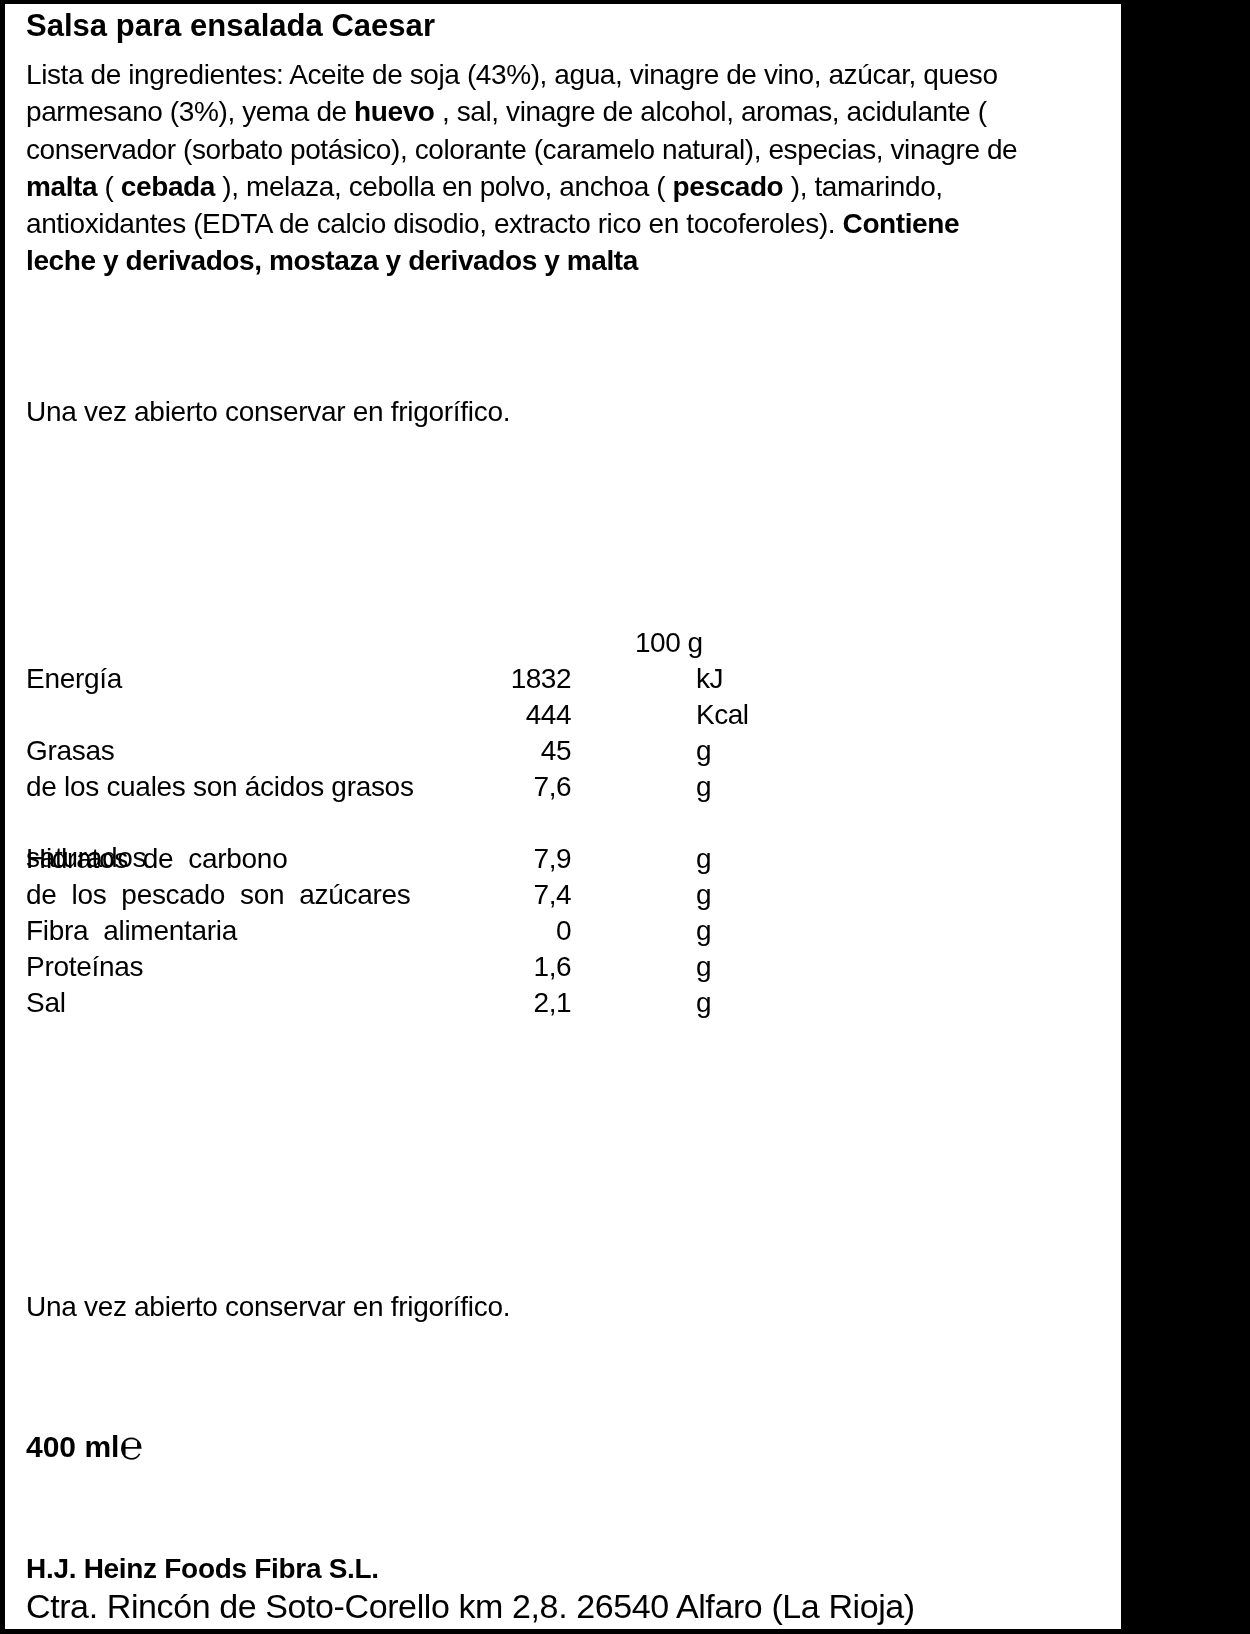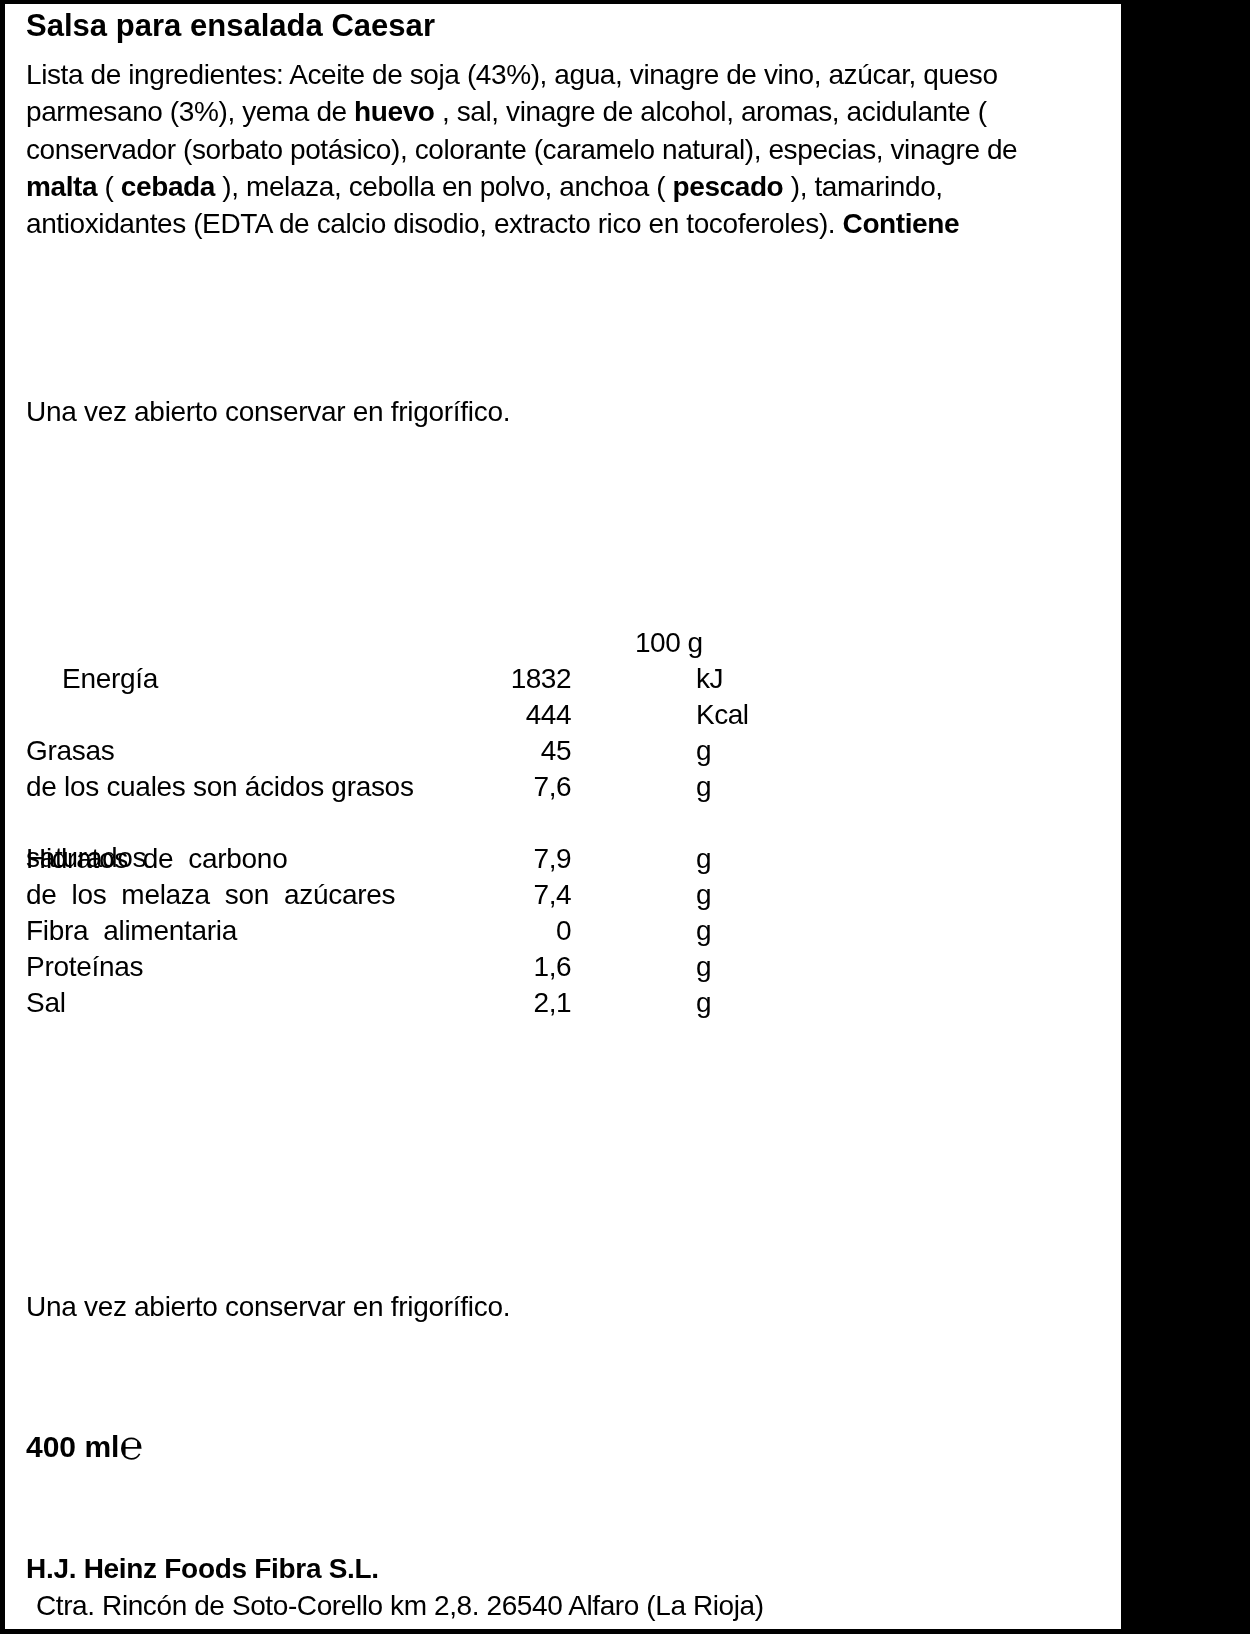--- a/index.html
+++ b/index.html
@@ -13,44 +13,45 @@
     .title { left: 21px; top: 1px; font-size: 32px; font-weight: bold; line-height: 40px; transform: scaleX(0.97); transform-origin: left; }
     .ingredients { left: 21px; top: 52px; width: 1210px; font-size: 28px; line-height: 37.3px; white-space: normal; letter-spacing: -0.4px; }
     .ingredients b { font-weight: bold; }
     .line { display: block; white-space: nowrap; }
     .storage { left: 21px; font-size: 28px; line-height: 36px; letter-spacing: -0.3px; }
     .nut-label { left: 21px; font-size: 28px; line-height: 37px; letter-spacing: -0.3px; }
     .nut-val { font-size: 28px; line-height: 37px; letter-spacing: -0.5px; }
     .qty { left: 21px; top: 1423px; font-size: 30px; font-weight: bold; line-height: 40px; }
     .esign { font-family: "DejaVu Serif", serif; font-weight: normal; font-size: 40px; line-height: 30px; vertical-align: -2px; }
     .company { left: 21px; top: 1547px; font-size: 28px; font-weight: bold; line-height: 36px; letter-spacing: -0.3px; }
-    .address { left: 31px; top: 1584px; font-size: 28px; line-height: 36px; letter-spacing: -0.4px; }
+    .address { left: 21px; top: 1584px; font-size: 34px; line-height: 36px; letter-spacing: -0.4px; }
   </style>
 </head>
 <body>
 
 <div class="page">
 
   <div class="abs title">Salsa para ensalada Caesar</div>
 
   <div class="abs ingredients" id="ingredients">
       <span class="line"><span>Lista de ingredientes: Aceite de soja (43%), agua, vinagre de vino, azúcar, queso</span></span>
       <span class="line"><span>parmesano (3%), yema de </span><b>huevo</b><span> , sal, vinagre de alcohol, aromas, acidulante (</span></span>
       <span class="line"><span>conservador (sorbato potásico), colorante (caramelo natural), especias, vinagre de</span></span>
       <span class="line"><b>malta</b><span> ( </span><b>cebada</b><span> ), melaza, cebolla en polvo, anchoa ( </span><b>pescado</b><span> ), tamarindo,</span></span>
       <span class="line"><span>antioxidantes (EDTA de calcio disodio, extracto rico en tocoferoles). </span><b>Contiene</b></span>
+      <span class="line"><b>leche y derivados, mostaza y derivados y malta</b></span>
     </div>
 
   <div class="abs storage" style="top:390px">Una vez abierto conservar en frigorífico.</div>
 
   <div>
     <div class="abs nut-val" style="left:630px; top:620px">100 g</div>
     <div id="nut-rows">
         <div>
-          <div class="abs nut-label" style="top: 656px; white-space: pre; margin-left: 36px;">Energía</div>
+          <div class="abs nut-label" style="top: 656px; white-space: pre;">Energía</div>
           <div class="abs nut-val" style="top: 656px; right: 550px; text-align: right;">1832</div>
           <div class="abs nut-val" style="top: 656px; left: 691px;">kJ</div>
         </div>
         <div>
           <div class="abs nut-label" style="top: 692px; white-space: pre;"></div>
           <div class="abs nut-val" style="top: 692px; right: 550px; text-align: right;">444</div>
           <div class="abs nut-val" style="top: 692px; left: 691px;">Kcal</div>
         </div>
         <div>
           <div class="abs nut-label" style="top: 728px; white-space: pre;">Grasas</div>
@@ -66,21 +67,21 @@
           <div class="abs nut-label" style="top: 835px; white-space: pre;">saturados</div>
           <div class="abs nut-val" style="top: 800px; right: 550px; text-align: right;"></div>
           <div class="abs nut-val" style="top: 800px; left: 691px;"></div>
         </div>
         <div>
           <div class="abs nut-label" style="top: 836px; white-space: pre;">Hidratos  de  carbono</div>
           <div class="abs nut-val" style="top: 836px; right: 550px; text-align: right;">7,9</div>
           <div class="abs nut-val" style="top: 836px; left: 691px;">g</div>
         </div>
         <div>
-          <div class="abs nut-label" style="top: 872px; white-space: pre;">de  los  melaza  son  azúcares</div>
+          <div class="abs nut-label" style="top: 872px; white-space: pre;">de  los  pescado  son  azúcares</div>
           <div class="abs nut-val" style="top: 872px; right: 550px; text-align: right;">7,4</div>
           <div class="abs nut-val" style="top: 872px; left: 691px;">g</div>
         </div>
         <div>
           <div class="abs nut-label" style="top: 908px; white-space: pre;">Fibra  alimentaria</div>
           <div class="abs nut-val" style="top: 908px; right: 550px; text-align: right;">0</div>
           <div class="abs nut-val" style="top: 908px; left: 691px;">g</div>
         </div>
         <div>
           <div class="abs nut-label" style="top: 944px; white-space: pre;">Proteínas</div>

